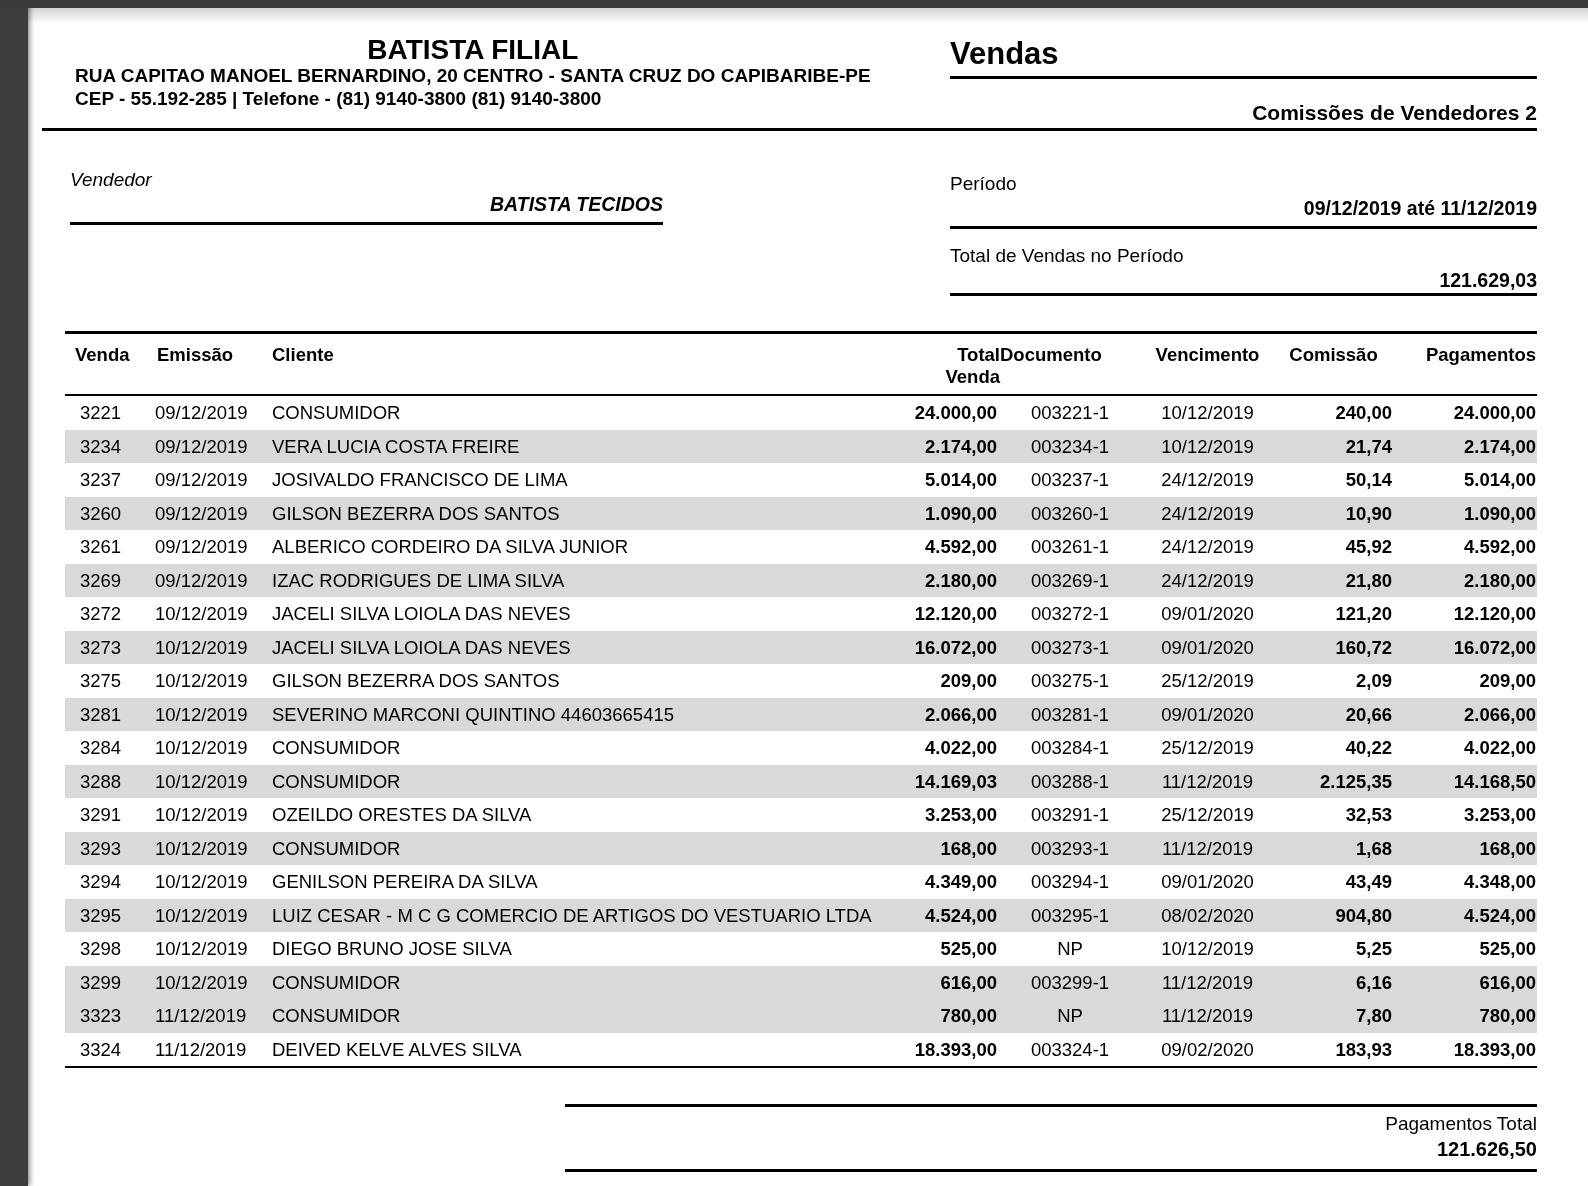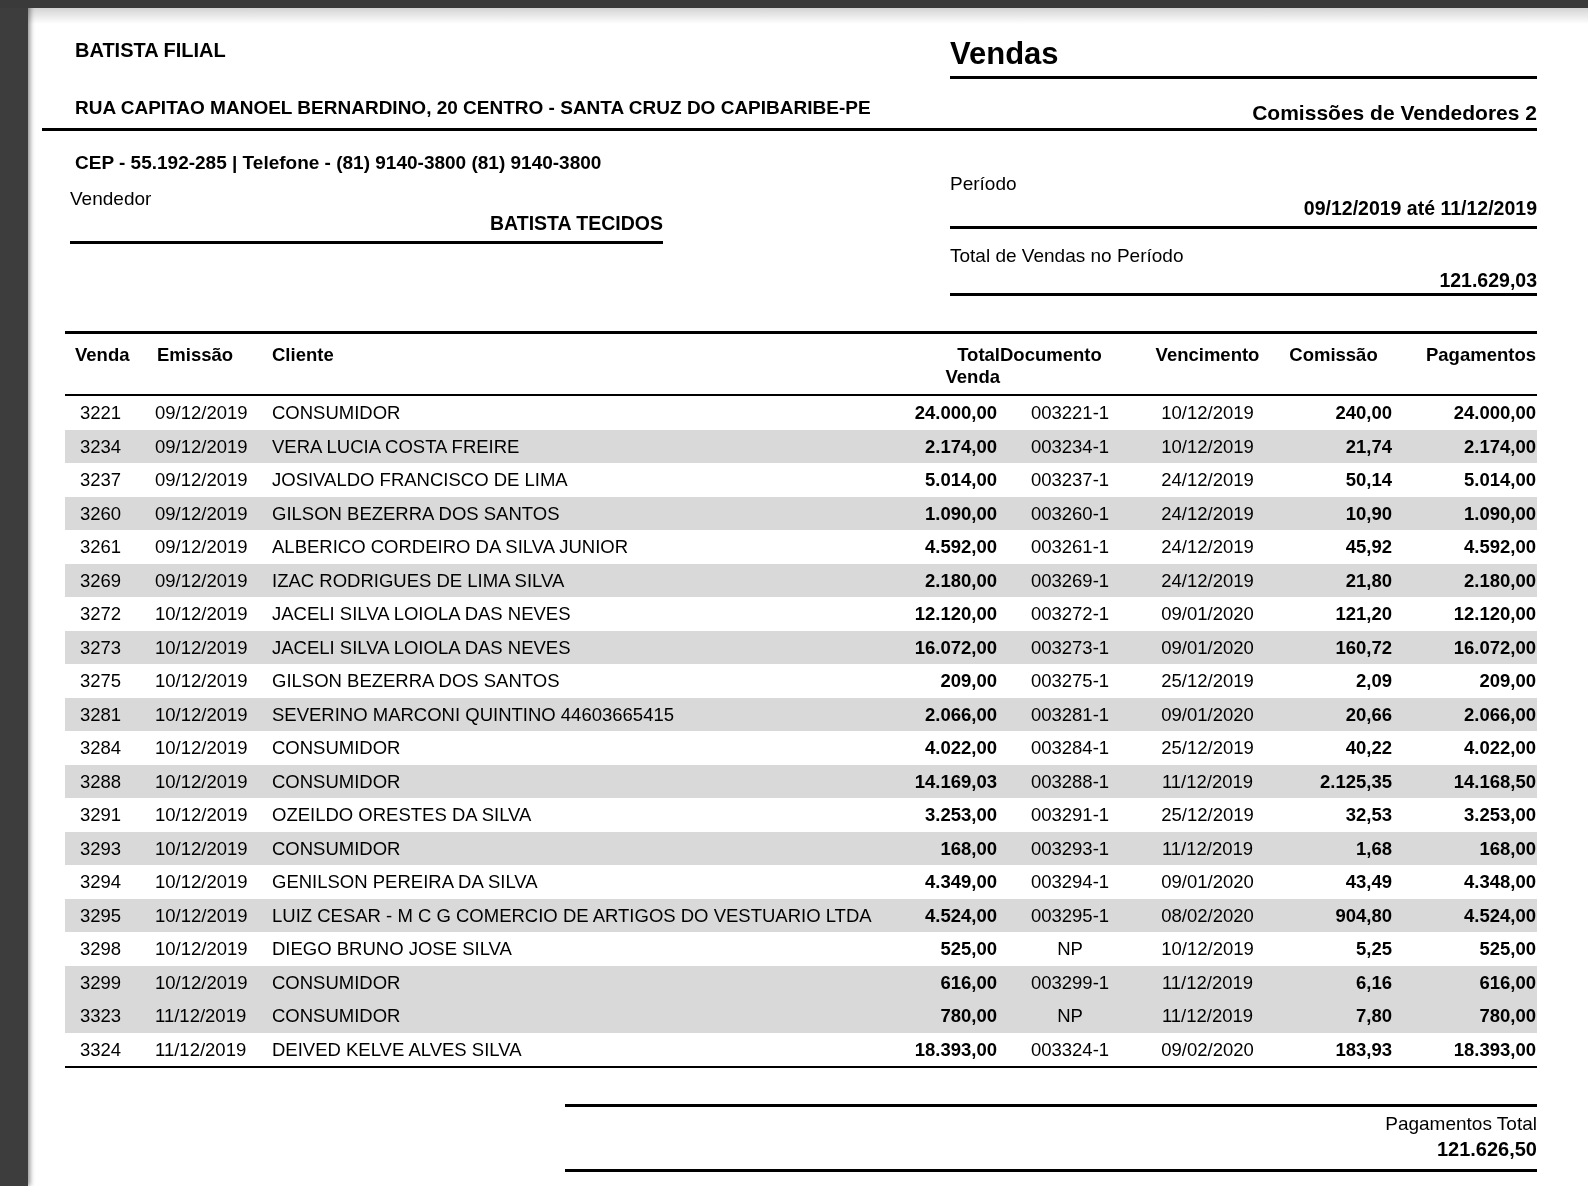--- a/index.html
+++ b/index.html
@@ -11,34 +11,34 @@
   }
   
   .chrome-top{position:absolute;left:0;top:0;width:1588px;height:8px;background:#3a3a3a;z-index:6;}
   .chrome-top-fade{position:absolute;left:28px;top:8px;width:1560px;height:16px;
     background:linear-gradient(#d4d4d4,#ffffff);z-index:4;}
   .chrome-left{position:absolute;left:0;top:0;width:28px;height:1186px;background:#3d3d3d;
     box-shadow:2px 0 5px rgba(0,0,0,0.45);z-index:5;}
 
   
   .company{position:absolute;left:75px;top:36px;}
-  .company-name{font-size:20px;font-weight:bold;line-height:28px;}
-  .company-addr{font-size:19px;font-weight:bold;line-height:23px;margin-top:32px;}
+  .company-name{font-size:28px;font-weight:bold;line-height:28px;text-align:center;}
+  .company-addr{font-size:19px;font-weight:bold;line-height:23px;}
 
   
   .title-block{position:absolute;left:950px;top:36px;width:587px;}
   .report-title{font-size:31px;font-weight:bold;line-height:36px;border-bottom:3px solid #000;padding-bottom:4px;}
   .report-subtitle{font-size:21px;font-weight:bold;text-align:right;line-height:27px;padding-top:20px;}
   .header-rule{position:absolute;left:42px;top:128px;width:1495px;height:3px;background:#000;}
 
   
   .field{position:absolute;border-bottom:3px solid #000;display:flex;flex-direction:column;}
   .field-label{font-size:19px;line-height:23px;font-weight:normal;}
   .field-value{font-size:19.5px;font-weight:bold;text-align:right;line-height:26px;margin-top:auto;padding-bottom:6px;}
-  .f-vendedor{left:70px;top:187px;width:593px;height:54px;}
+  .f-vendedor{left:70px;top:168px;width:593px;height:54px;font-style:italic;}
   .f-periodo{left:950px;top:172px;width:587px;height:54px;}
   .f-total{left:950px;top:244px;width:587px;height:49px;}
 
   
   table.sales{position:absolute;left:65px;top:331px;width:1472px;border-collapse:collapse;
     table-layout:fixed;border-top:3px solid #000;font-size:18.5px;}
   table.sales th{font-weight:bold;vertical-align:top;padding:10px 0 0 0;height:50px;
     border-bottom:2px solid #000;line-height:22px;}
   .h-venda{text-align:left;padding-left:10px !important;}
   .h-emissao{text-align:left;padding-left:12px !important;}

